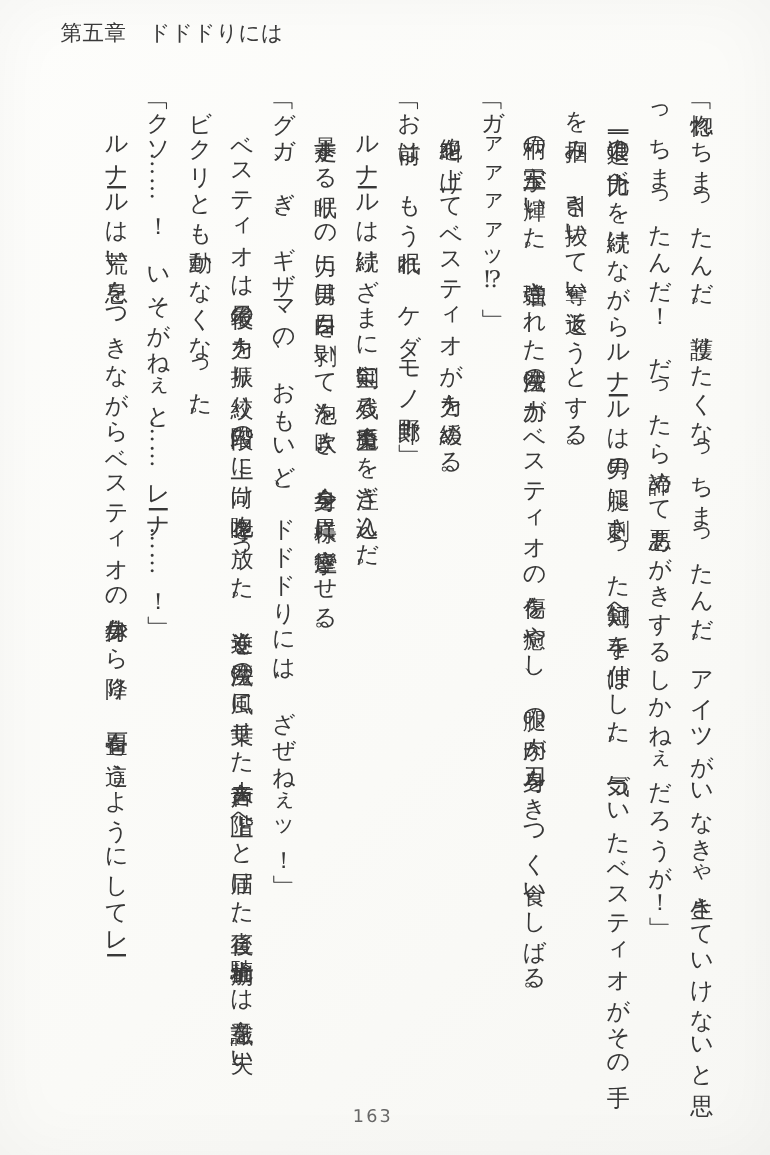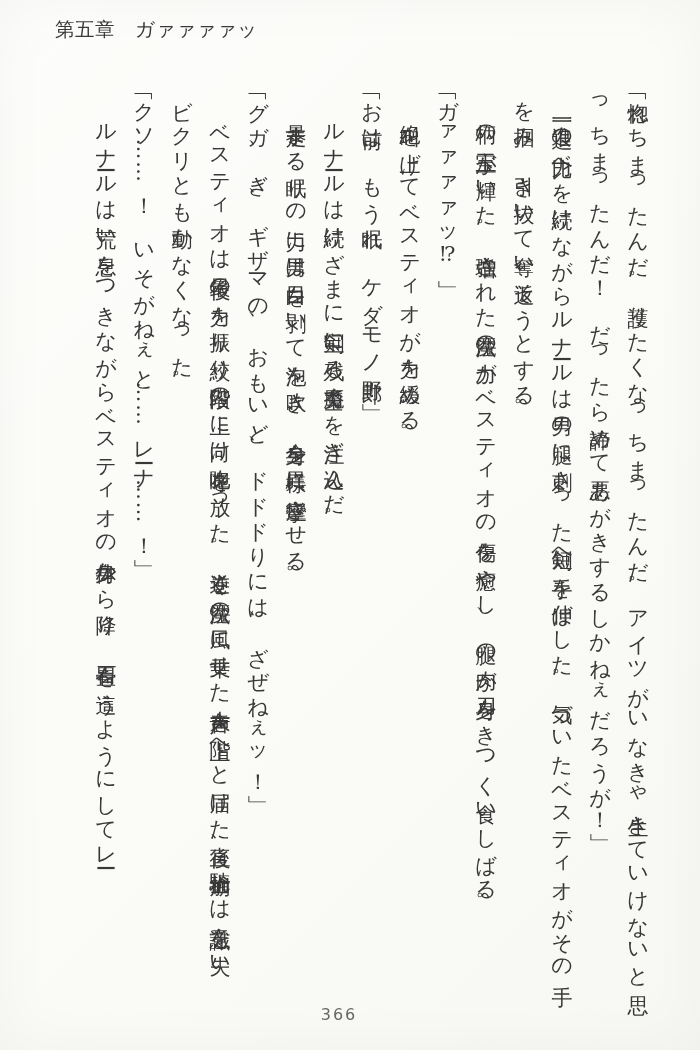--- a/index.html
+++ b/index.html
@@ -54,32 +54,32 @@
     font-size: 16px;
     letter-spacing: 2px;
     color: #676767;
   }
 </style>
 </head>
 <body>
 
 <div class="book-page">
 
-  <div class="chapter-header">第五章　ガァァァァッ</div>
+  <div class="chapter-header">第五章　ドドドりには</div>
 
   <div class="text-body">
     <p>「惚れちまったんだ。護りたくなっちまったんだ。アイツがいなきゃ生きていけないと思っちまったんだ！　だったら諦めて悪あがきするしかねぇだろうが！」</p>
     <p>　一進一退の力比べを続けながらルナールは男の腿に刺さった短剣へ手を伸ばした。気づいたベスティオがその手を掴み、引き抜いて奪い返そうとする。</p>
     <p>　柄の宝玉が輝いた。増強された魔法の力がベスティオの傷を癒やし、腿の肉が刀身をきつく食いしばる。</p>
     <p>「ガァァァァッ⁉」</p>
     <p>　絶叫を上げてベスティオが力を緩める。</p>
     <p>「お前は、もう眠れ、ケダモノ野郎！」</p>
     <p>　ルナールは続けざまに宝剣に残る魔力全てを注ぎ込んだ。</p>
     <p>　暴走する眠りの力に男は白目を剥いて泡を吹き、全身を異様に痙攣させる。</p>
     <p>「グガ、ぎ、ギザマの、おもいど、ドドドりには、ざぜねぇッ！」</p>
     <p>　ベスティオは最後の力を振り絞り階段の上に向け咆哮を放った。逆巻く魔法の風に乗せた大音声を階上へと届けた直後、騎士崩れは意識を失いビクリとも動かなくなった。</p>
     <p>「クソ……！　いそがねぇと……レーナ……！」</p>
     <p>　ルナールは荒い息をつきながらベスティオの身体から降り、石畳を這うようにしてレー</p>
   </div>
 
-  <div class="page-number">366</div>
+  <div class="page-number">163</div>
 
 </div>
 
 </body></html>

